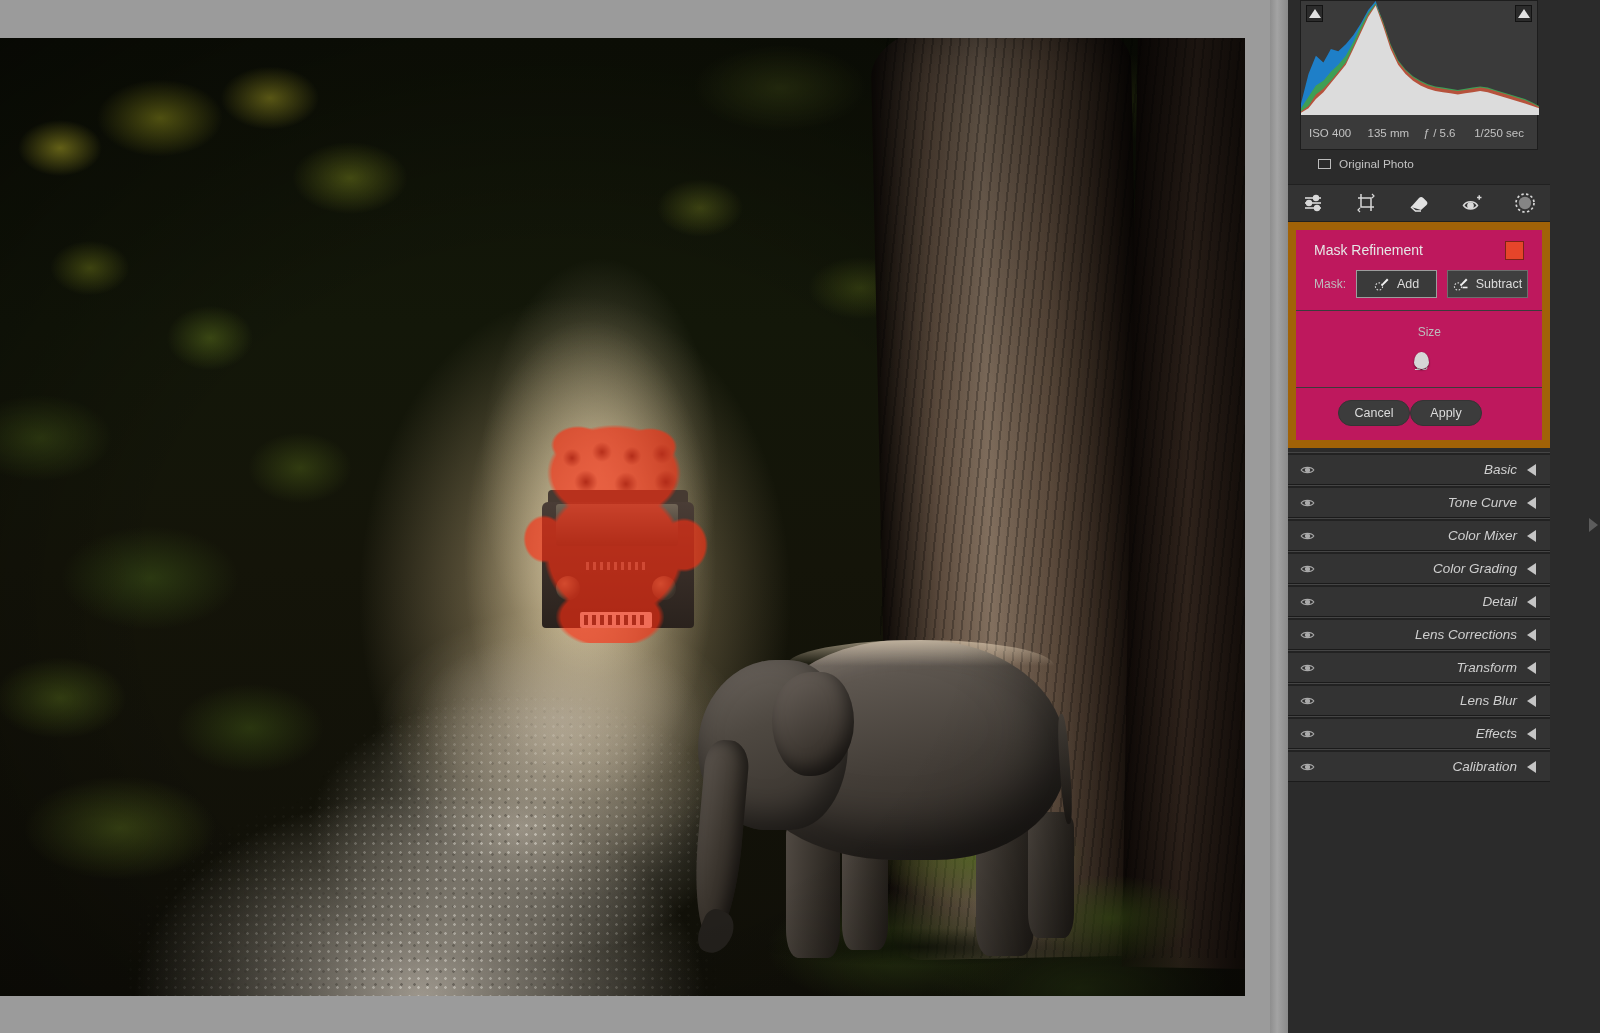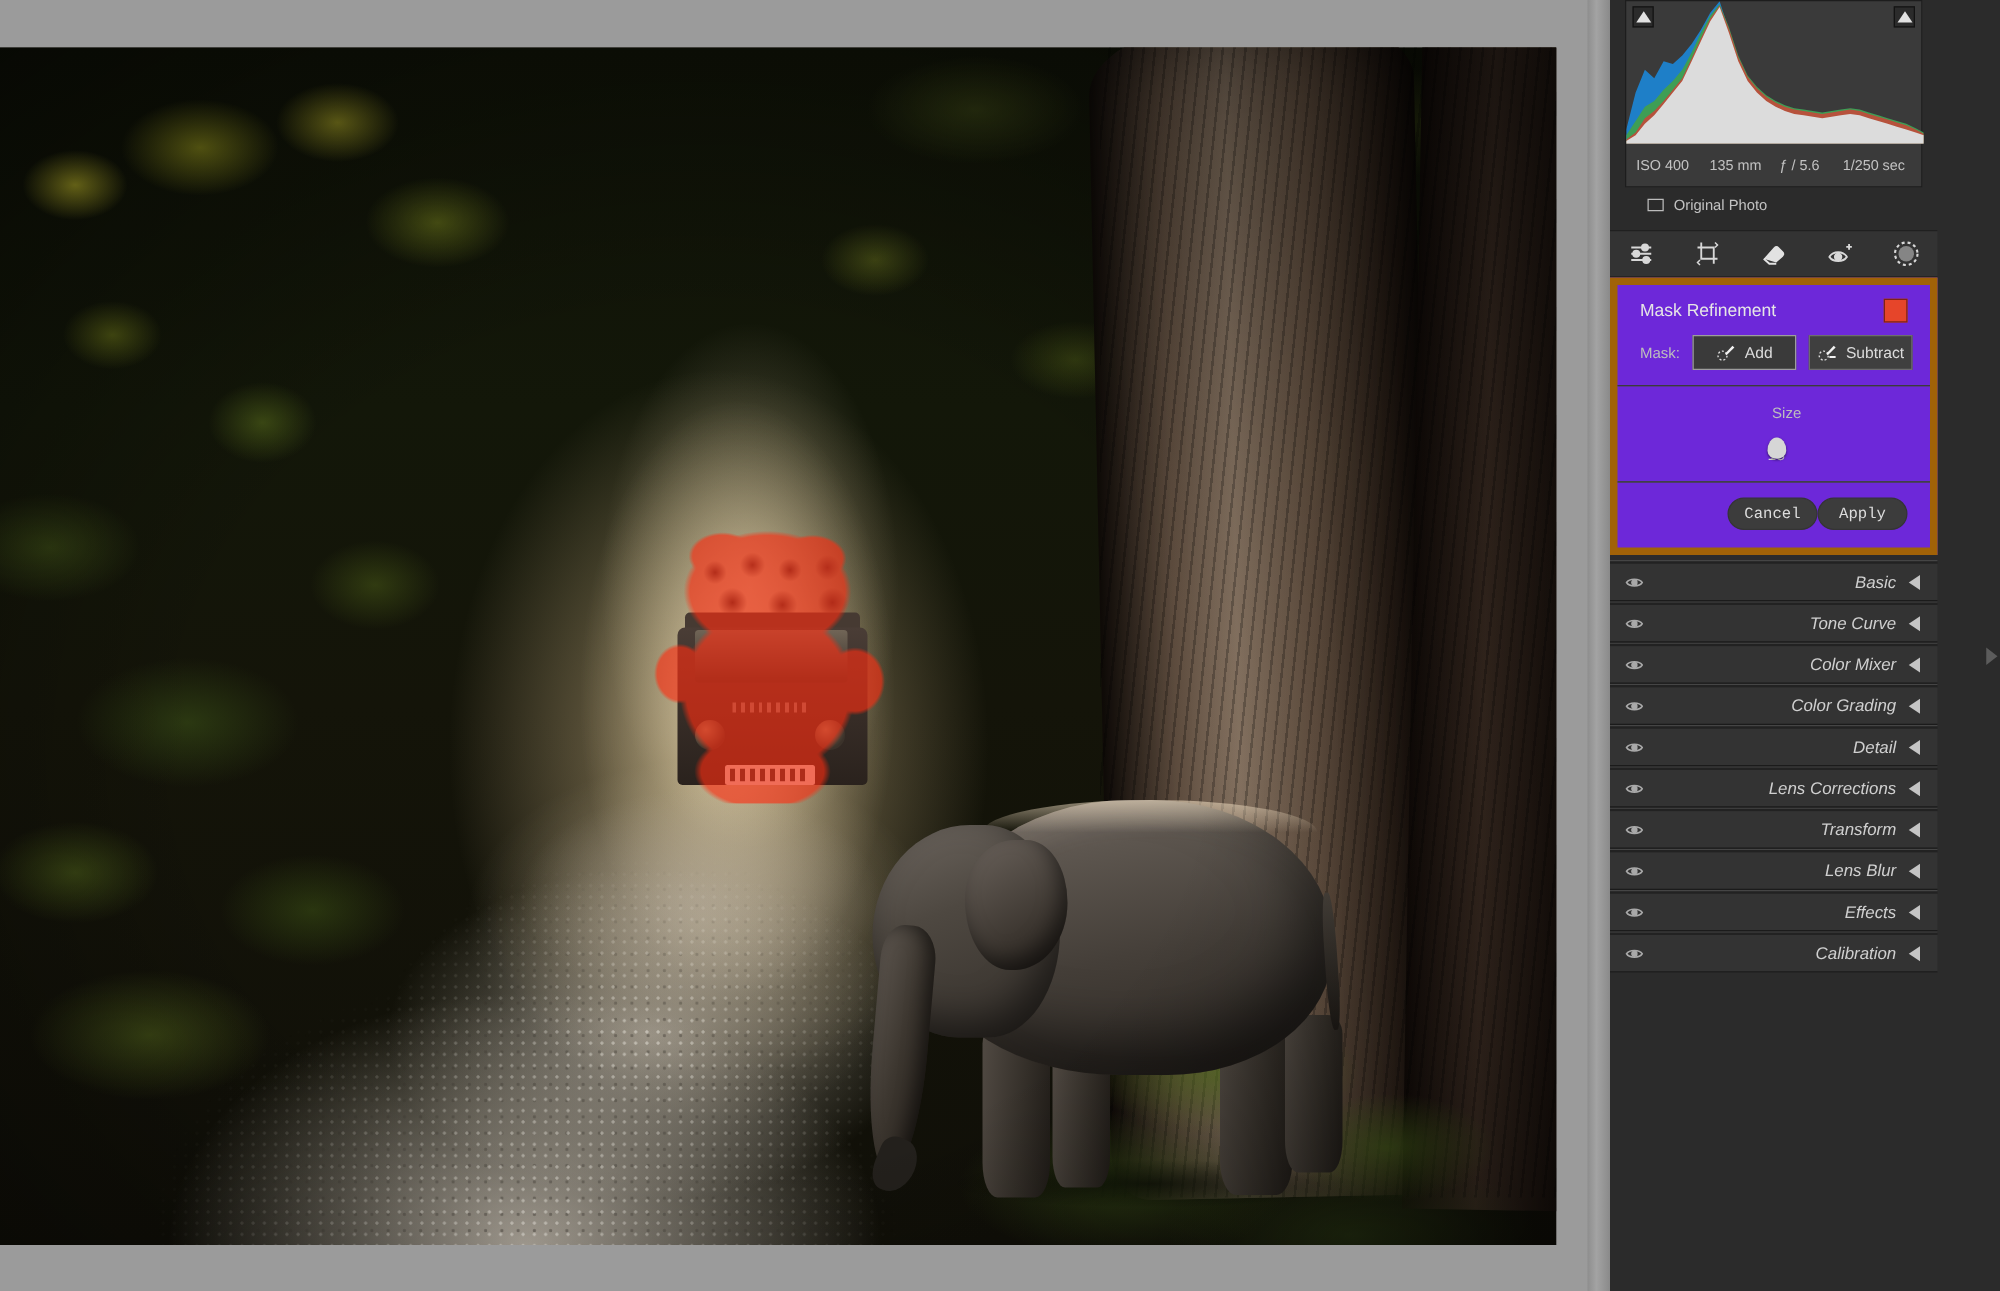--- a/index.html
+++ b/index.html
@@ -304,21 +304,21 @@
   .tool-strip {
     margin-top: 6px; height: 38px; background: #333;
     border-top: 1px solid #202020; border-bottom: 1px solid #202020;
     display: flex; align-items: center; justify-content: center; gap: 27px;
   }
   .tool-btn { width: 26px; height: 26px; display: flex; align-items: center; justify-content: center; }
   .tool-btn svg { display: block; }
 
   
   .mask-card {
-    margin: 0; border: 6px solid #a16207; background: #6d28d9;
+    margin: 0; border: 8px solid #a16207; background: #be185d;
     width: 262px; position: relative;
   }
   .mr-header {
     height: 40px; display: flex; align-items: center; padding: 0 0 0 18px;
     position: relative;
   }
   .mr-title { font-size: 14px; color: #e6e6e6; }
   .mr-swatch {
     position: absolute; right: 18px; top: 11px; width: 19px; height: 19px;
     background: #e6452a; border: 1px solid #7d2316;
@@ -348,21 +348,21 @@
     background-image: repeating-linear-gradient(90deg, #8c8c8c 0 1px, rgba(0,0,0,0) 1px 23px);
   }
   .slider-thumb {
     position: absolute; left: 10%; top: 3px; width: 15px; height: 17px; margin-left: -7px;
     background: #d6d6d6;
     border-radius: 48% 48% 50% 50% / 62% 62% 38% 38%;
     box-shadow: 0 1px 2px rgba(0,0,0,.6);
   }
   .mr-size-val { font-size: 12.5px; color: #dedede; width: 26px; text-align: center; }
   .mr-actions {
-    display: flex; justify-content: flex-end; gap: 0; padding: 12px 18px 14px 0; font-family: Liberation Mono, monospace;
+    display: flex; justify-content: center; gap: 0; padding: 12px 18px 14px 0;
   }
   .pill {
     min-width: 72px; height: 26px; border-radius: 13px; background: #3c3c3c;
     color: #dcdcdc; font-size: 12.5px; display: flex; align-items: center;
     justify-content: center; border: 1px solid #343434;
   }
 
   
   .panel-list { margin-top: 4px; }
   .panel-row {

